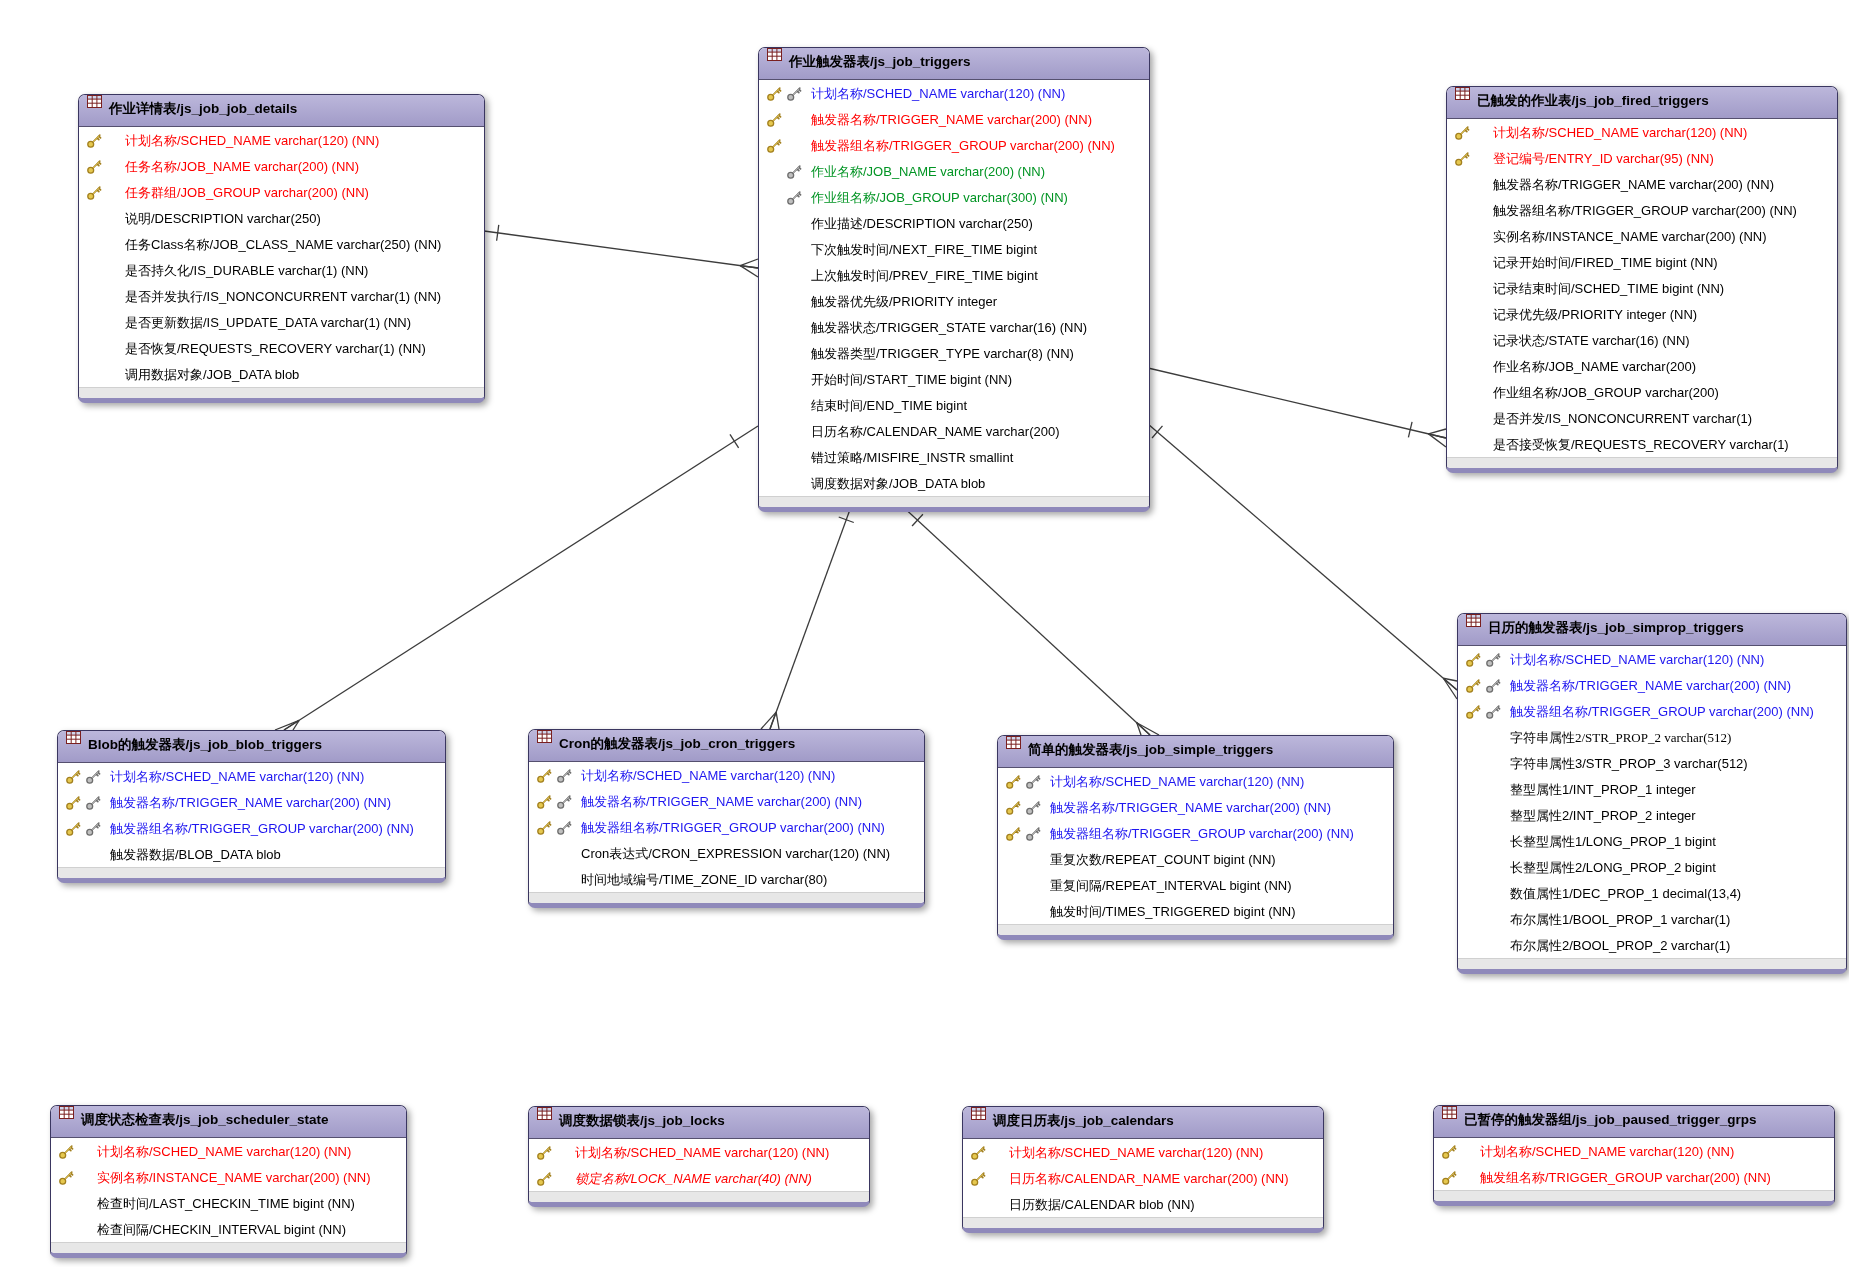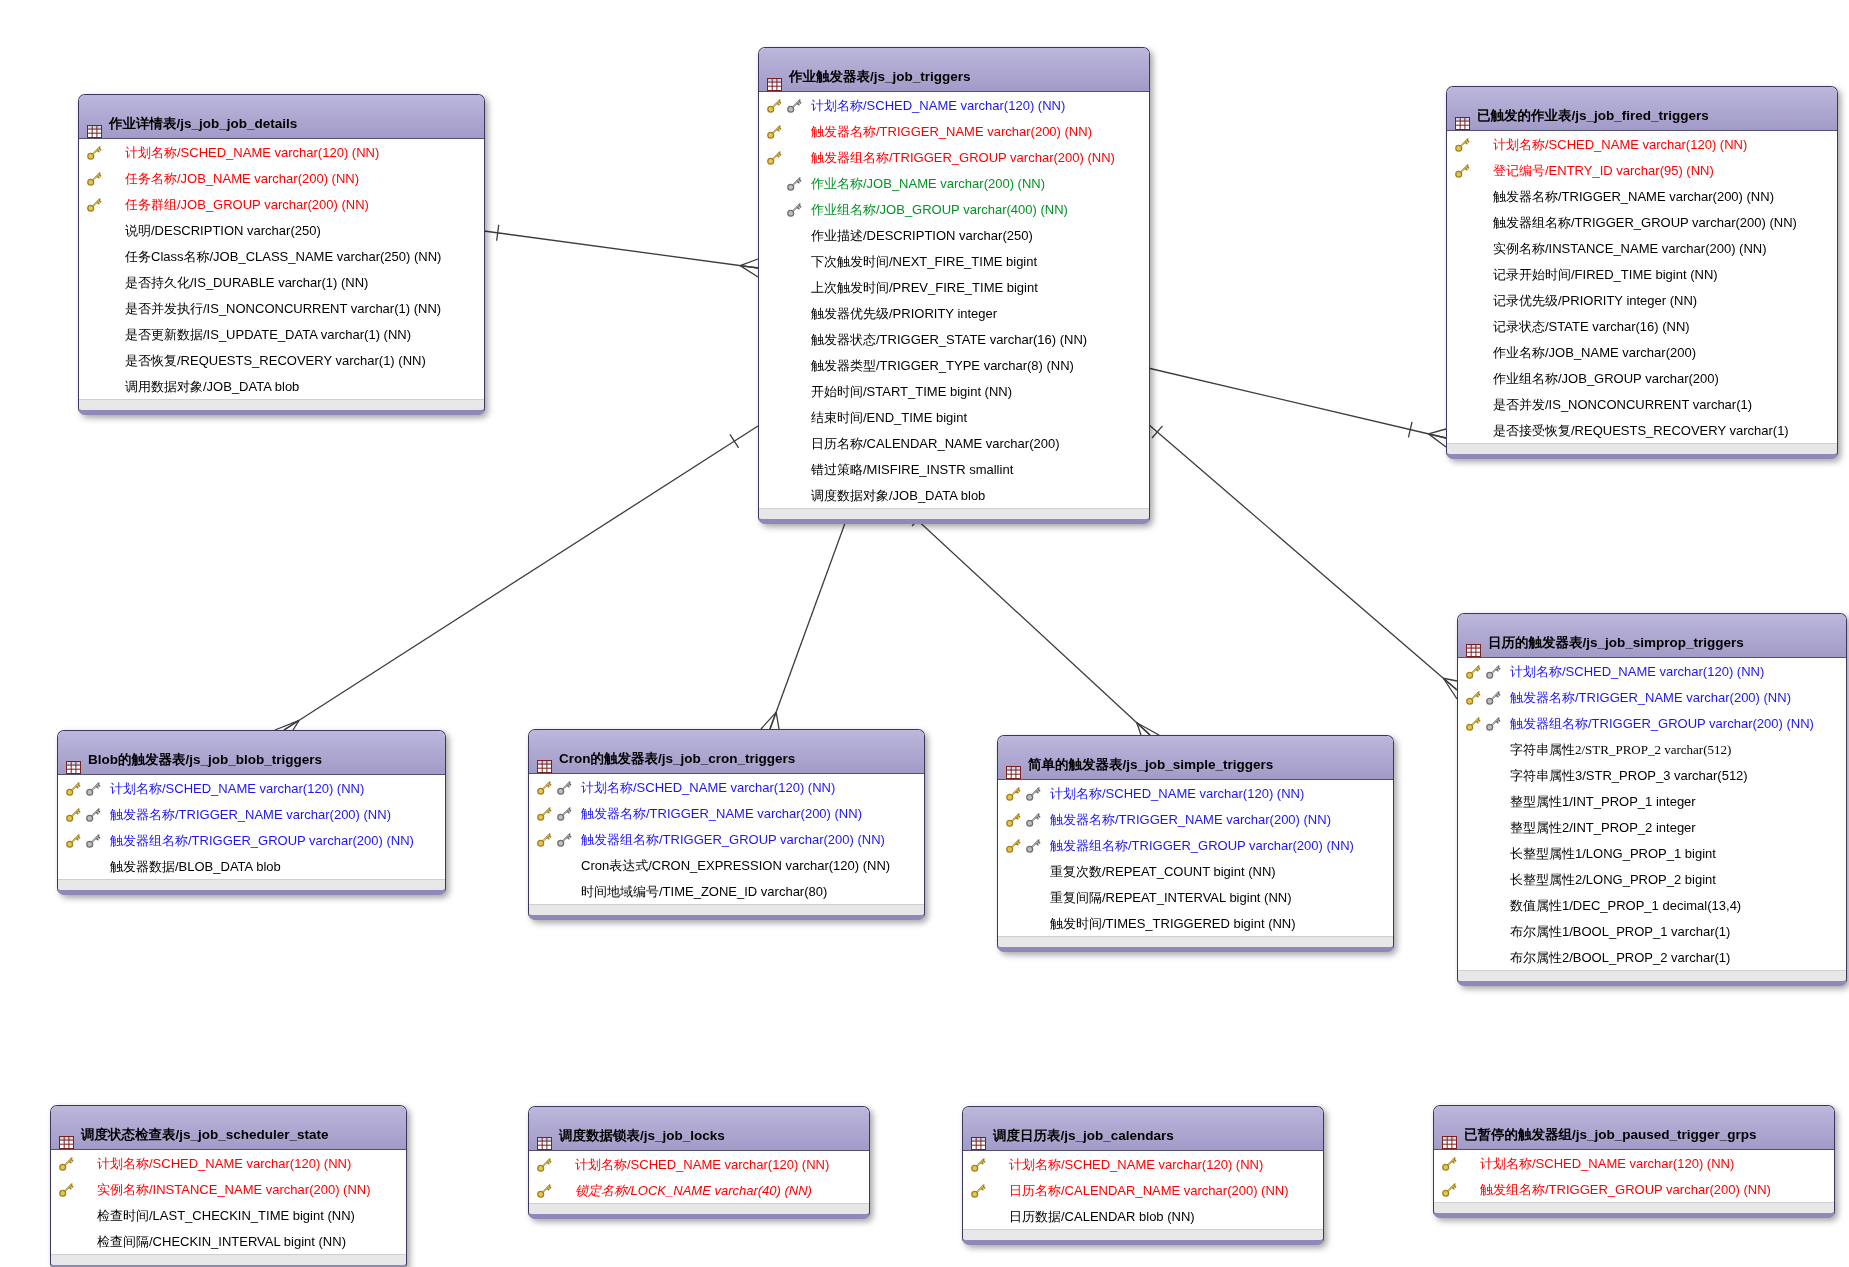--- a/index.html
+++ b/index.html
@@ -2,22 +2,22 @@
 <html><head>
 <meta charset="utf-8">
 <style>
   html,body{margin:0;padding:0;background:#ffffff;}
   .canvas{position:relative;width:1849px;height:1267px;background:#ffffff;overflow:hidden;
           font-family:"Liberation Sans","DejaVu Sans",sans-serif;}
   svg.connectors{position:absolute;left:0;top:0;width:1849px;height:1267px;z-index:1;}
   .tbl{position:absolute;z-index:2;background:#ffffff;border:1.5px solid #3a3660;
        border-radius:7px;box-shadow:3px 3px 6px rgba(0,0,0,0.35);
        border-bottom:5px solid #8f89ba;overflow:hidden;}
-  .tbl-header{height:44px;line-height:28px;background:linear-gradient(#bcb7db,#a19bc8);
-       border-bottom:1px solid #55506f;display:flex;align-items:flex-end;gap:7px;
+  .tbl-header{height:32px;line-height:28px;background:linear-gradient(#bcb7db,#a19bc8);
+       border-bottom:1px solid #55506f;display:flex;align-items:flex-start;gap:7px;
        padding:0 8px;box-sizing:border-box;}
   .tbl-title{font-size:13.5px;font-weight:700;color:#000;white-space:nowrap;}
   .tbl-body{position:relative;}
   .tbl-row{position:relative;height:26px;line-height:26px;white-space:nowrap;}
   .tbl-row .ftext{font-size:13px;}
   .key{position:absolute;top:4px;width:17px;height:17px;}
   .key.slot1{left:7px;}
   .key.slot2{left:27px;}
   .tbl-footer{height:10px;background:#e7e7e7;border-top:1px solid #d0d0d0;}
   .c-red{color:#ff0000;}
@@ -135,21 +135,21 @@
             </svg></span><span class="ftext c-red" style="padding-left: 52px;">触发器组名称/TRIGGER_GROUP varchar(200) (NN)</span></div>
         <div class="tbl-row"><span class="key slot2"><svg viewBox="0 0 18 18" width="17" height="17">
               <circle cx="5" cy="13" r="3.1" fill="#c0c0c0" stroke="#6e6e6e" stroke-width="1.4"></circle>
               <path d="M7.4 10.6 L14.6 3.4 M11.8 6.2 L13.6 8 M13.6 4.4 L15.4 6.2" fill="none" stroke="#6e6e6e" stroke-width="1.8" stroke-linecap="round"></path>
               <path d="M7.4 10.6 L13.9 4.1" fill="none" stroke="#c0c0c0" stroke-width="0.8"></path>
             </svg></span><span class="ftext c-green" style="padding-left: 52px;">作业名称/JOB_NAME varchar(200) (NN)</span></div>
         <div class="tbl-row"><span class="key slot2"><svg viewBox="0 0 18 18" width="17" height="17">
               <circle cx="5" cy="13" r="3.1" fill="#c0c0c0" stroke="#6e6e6e" stroke-width="1.4"></circle>
               <path d="M7.4 10.6 L14.6 3.4 M11.8 6.2 L13.6 8 M13.6 4.4 L15.4 6.2" fill="none" stroke="#6e6e6e" stroke-width="1.8" stroke-linecap="round"></path>
               <path d="M7.4 10.6 L13.9 4.1" fill="none" stroke="#c0c0c0" stroke-width="0.8"></path>
-            </svg></span><span class="ftext c-green" style="padding-left: 52px;">作业组名称/JOB_GROUP varchar(400) (NN)</span></div>
+            </svg></span><span class="ftext c-green" style="padding-left: 52px;">作业组名称/JOB_GROUP varchar(300) (NN)</span></div>
         <div class="tbl-row"><span class="ftext c-black" style="padding-left: 52px;">作业描述/DESCRIPTION varchar(250)</span></div>
         <div class="tbl-row"><span class="ftext c-black" style="padding-left: 52px;">下次触发时间/NEXT_FIRE_TIME bigint</span></div>
         <div class="tbl-row"><span class="ftext c-black" style="padding-left: 52px;">上次触发时间/PREV_FIRE_TIME bigint</span></div>
         <div class="tbl-row"><span class="ftext c-black" style="padding-left: 52px;">触发器优先级/PRIORITY integer</span></div>
         <div class="tbl-row"><span class="ftext c-black" style="padding-left: 52px;">触发器状态/TRIGGER_STATE varchar(16) (NN)</span></div>
         <div class="tbl-row"><span class="ftext c-black" style="padding-left: 52px;">触发器类型/TRIGGER_TYPE varchar(8) (NN)</span></div>
         <div class="tbl-row"><span class="ftext c-black" style="padding-left: 52px;">开始时间/START_TIME bigint (NN)</span></div>
         <div class="tbl-row"><span class="ftext c-black" style="padding-left: 52px;">结束时间/END_TIME bigint</span></div>
         <div class="tbl-row"><span class="ftext c-black" style="padding-left: 52px;">日历名称/CALENDAR_NAME varchar(200)</span></div>
         <div class="tbl-row"><span class="ftext c-black" style="padding-left: 52px;">错过策略/MISFIRE_INSTR smallint</span></div>
@@ -178,20 +178,21 @@
             </svg></span><span class="ftext c-red" style="padding-left: 46px;">计划名称/SCHED_NAME varchar(120) (NN)</span></div>
         <div class="tbl-row"><span class="key slot1"><svg viewBox="0 0 18 18" width="17" height="17">
               <circle cx="5" cy="13" r="3.1" fill="#e6c84f" stroke="#a3801f" stroke-width="1.4"></circle>
               <path d="M7.4 10.6 L14.6 3.4 M11.8 6.2 L13.6 8 M13.6 4.4 L15.4 6.2" fill="none" stroke="#a3801f" stroke-width="1.8" stroke-linecap="round"></path>
               <path d="M7.4 10.6 L13.9 4.1" fill="none" stroke="#e6c84f" stroke-width="0.8"></path>
             </svg></span><span class="ftext c-red" style="padding-left: 46px;">登记编号/ENTRY_ID varchar(95) (NN)</span></div>
         <div class="tbl-row"><span class="ftext c-black" style="padding-left: 46px;">触发器名称/TRIGGER_NAME varchar(200) (NN)</span></div>
         <div class="tbl-row"><span class="ftext c-black" style="padding-left: 46px;">触发器组名称/TRIGGER_GROUP varchar(200) (NN)</span></div>
         <div class="tbl-row"><span class="ftext c-black" style="padding-left: 46px;">实例名称/INSTANCE_NAME varchar(200) (NN)</span></div>
         <div class="tbl-row"><span class="ftext c-black" style="padding-left: 46px;">记录开始时间/FIRED_TIME bigint (NN)</span></div>
+        <div class="tbl-row"><span class="ftext c-black" style="padding-left: 46px;">记录结束时间/SCHED_TIME bigint (NN)</span></div>
         <div class="tbl-row"><span class="ftext c-black" style="padding-left: 46px;">记录优先级/PRIORITY integer (NN)</span></div>
         <div class="tbl-row"><span class="ftext c-black" style="padding-left: 46px;">记录状态/STATE varchar(16) (NN)</span></div>
         <div class="tbl-row"><span class="ftext c-black" style="padding-left: 46px;">作业名称/JOB_NAME varchar(200)</span></div>
         <div class="tbl-row"><span class="ftext c-black" style="padding-left: 46px;">作业组名称/JOB_GROUP varchar(200)</span></div>
         <div class="tbl-row"><span class="ftext c-black" style="padding-left: 46px;">是否并发/IS_NONCONCURRENT varchar(1)</span></div>
         <div class="tbl-row"><span class="ftext c-black" style="padding-left: 46px;">是否接受恢复/REQUESTS_RECOVERY varchar(1)</span></div>
       </div>
       <div class="tbl-footer"></div>
     </div>
   <div class="tbl" id="t-js_job_simprop_triggers" style="left:1457px;top:613px; width:388px;">

